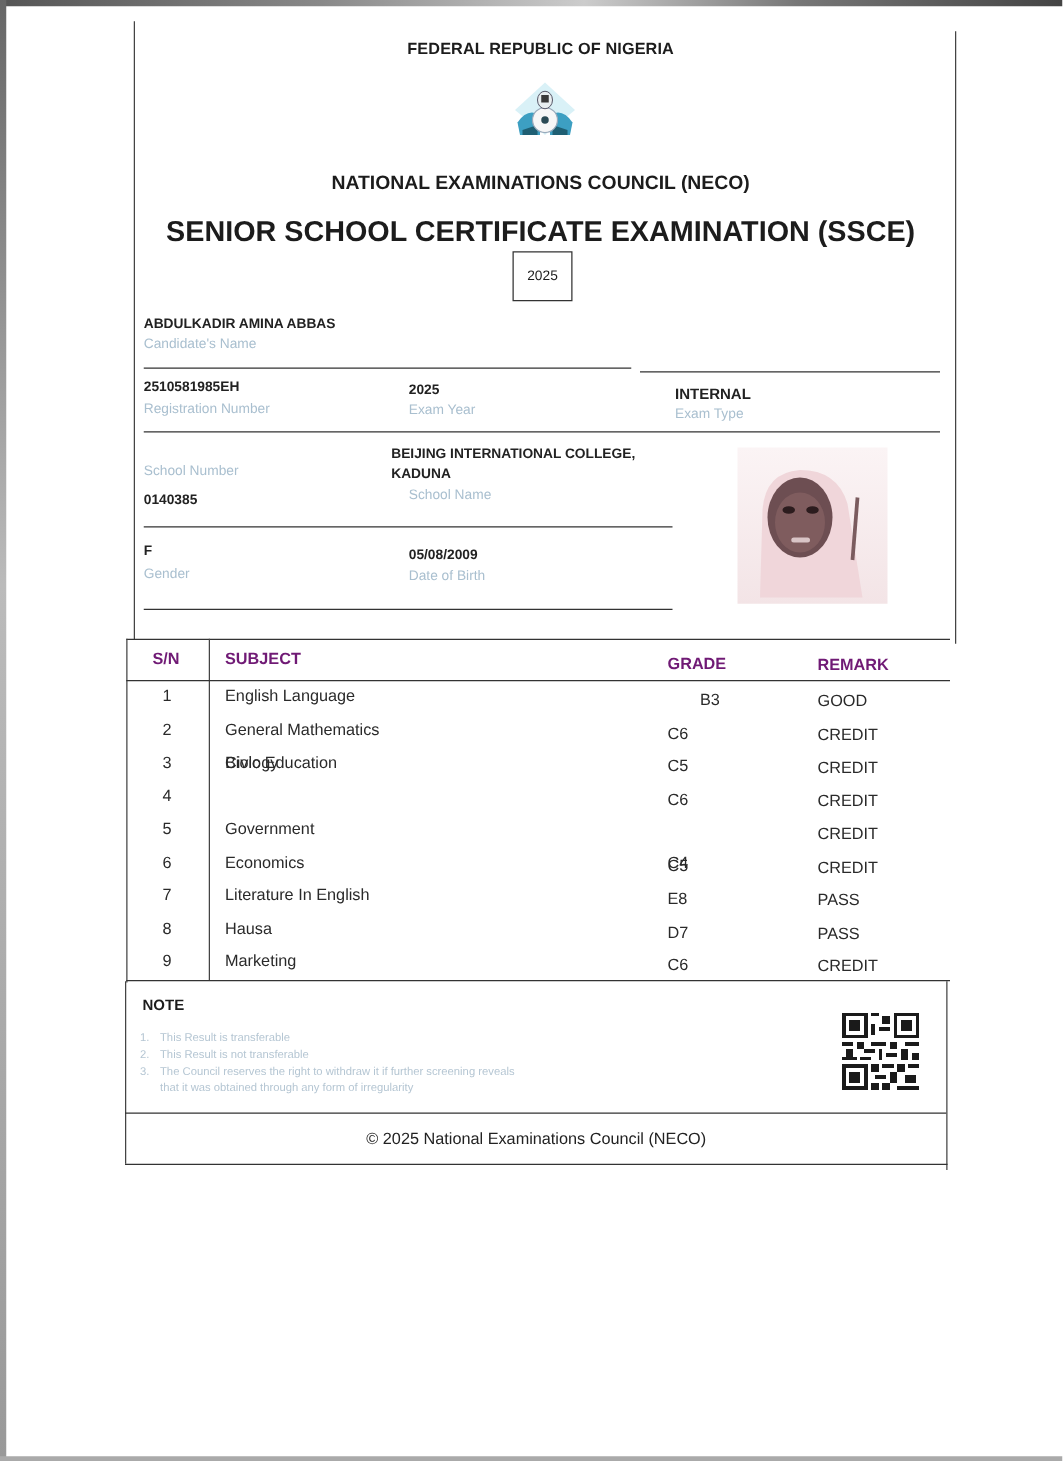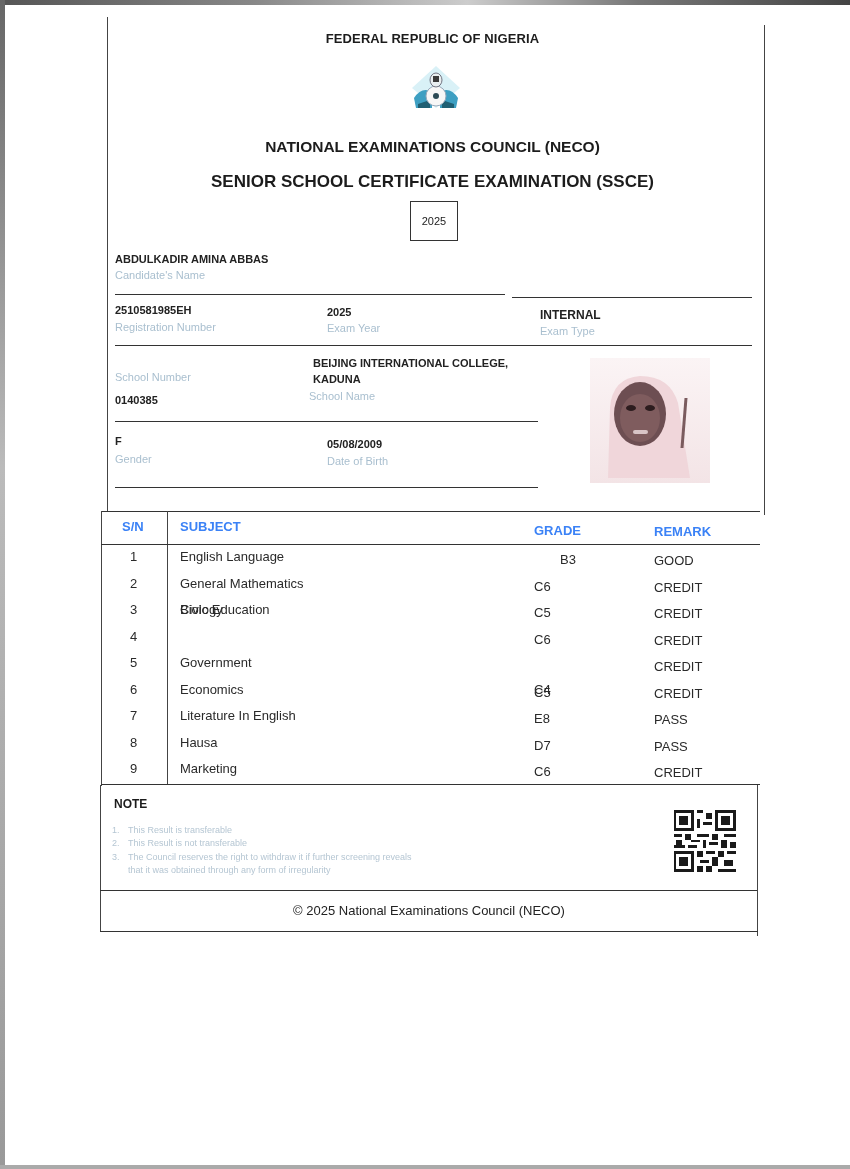--- a/index.html
+++ b/index.html
@@ -11,29 +11,29 @@
     background: linear-gradient(to right, #555 0%, #888 30%, #ccc 55%, #777 75%, #444 100%); }
   .scan-left { position: absolute; left: 0; top: 0; width: 5px; height: 1169px;
     background: linear-gradient(to bottom, #666, #bbb 40%, #999 100%); }
   .scan-bottom { position: absolute; left: 0; bottom: 0; width: 850px; height: 4px; background: #aaa; }
   .vline { position: absolute; width: 1px; background: #444; }
   .hline { position: absolute; height: 1px; background: #333; }
   .abs { position: absolute; }
   .center-text { position: absolute; left: 100px; width: 665px; text-align: center; }
   .federal { top: 31px; font-size: 13px; font-weight: bold; letter-spacing: 0.1px; }
   .neco { top: 138px; font-size: 15.5px; font-weight: bold; }
-  .ssce { top: 172px; font-size: 17px; font-weight: bold; }
+  .ssce { top: 172px; font-size: 23px; font-weight: bold; }
   .year-box { position: absolute; left: 410px; top: 201px; width: 46px; height: 38px;
     border: 1px solid #333; font-size: 11px; display: flex; align-items: center; justify-content: center; }
   .logo { position: absolute; left: 408px; top: 64px; width: 56px; height: 48px; }
   .val { font-size: 11px; font-weight: bold; color: #222; }
   .lbl { font-size: 11px; color: #a9bfcf; }
   .photo { position: absolute; left: 590px; top: 358px; width: 120px; height: 125px;
     background: linear-gradient(to bottom, #fbf4f5, #f3e4e6); overflow: hidden; }
-  .th { position: absolute; font-size: 13px; font-weight: bold; color: #3b82f6; }
+  .th { position: absolute; font-size: 13px; font-weight: bold; color: #701a75; }
   .td { position: absolute; font-size: 13px; color: #2a2a2a; }
   .note-title { position: absolute; left: 114px; top: 797px; font-size: 12px; font-weight: bold; }
   .note-item { position: absolute; left: 112px; font-size: 9px; color: #b5c6d3; }
   .note-item .num { display: inline-block; width: 16px; }
   .qr { position: absolute; left: 673px; top: 810px; width: 63px; height: 62px; }
   .footer { position: absolute; left: 100px; top: 903px; width: 658px; text-align: center; font-size: 13px; color: #222; }
 </style>
 </head>
 <body>
 
@@ -74,21 +74,21 @@
 <div class="abs val" style="left:327px; top:306px;">2025</div>
 <div class="abs lbl" style="left:327px; top:322px;">Exam Year</div>
 <div class="abs val" style="left:540px; top:308px; font-size:12px;">INTERNAL</div>
 <div class="abs lbl" style="left:540px; top:325px;">Exam Type</div>
 <div class="hline" style="left:115px; top:345px; width:637px;"></div>
 
 <div class="abs val" style="left:115px; top:354px;margin-top:40px;">0140385</div>
 <div class="abs lbl" style="left:115px; top:371px;">School Number</div>
 <div class="abs val" style="left:313px; top:357px;">BEIJING INTERNATIONAL COLLEGE,</div>
 <div class="abs val" style="left:313px; top:373px;">KADUNA</div>
-<div class="abs lbl" style="left:309px; top:390px;">School Name</div>
+<div class="abs lbl" style="left:327px; top:390px;">School Name</div>
 <div class="hline" style="left:115px; top:421px; width:423px;"></div>
 
 <div class="abs val" style="left:115px; top:435px;">F</div>
 <div class="abs lbl" style="left:115px; top:453px;">Gender</div>
 <div class="abs val" style="left:327px; top:438px;">05/08/2009</div>
 <div class="abs lbl" style="left:327px; top:455px;">Date of Birth</div>
 <div class="hline" style="left:115px; top:487px; width:423px;"></div>
 
 <div class="photo">
   <svg width="120" height="125" viewBox="0 0 120 125">

